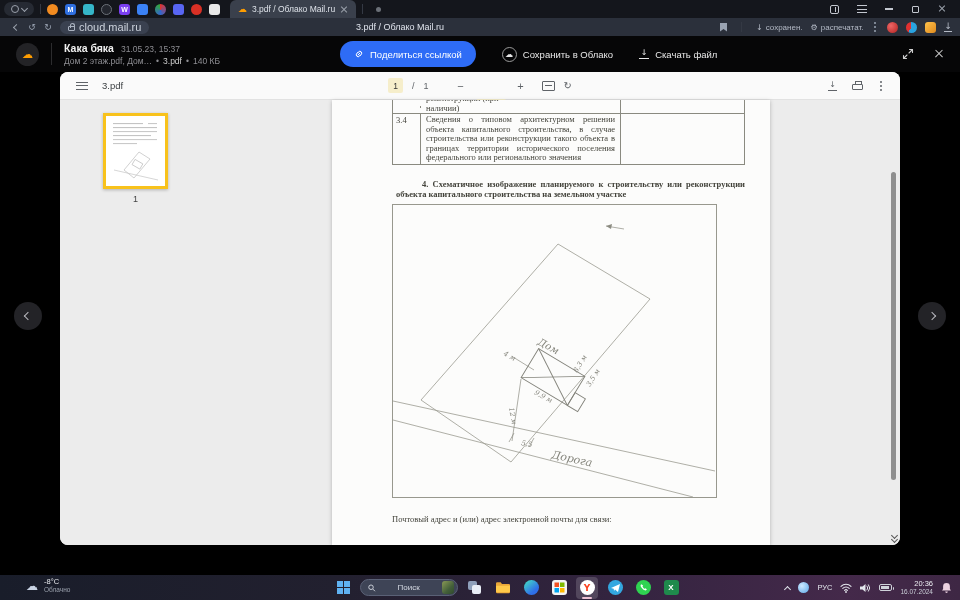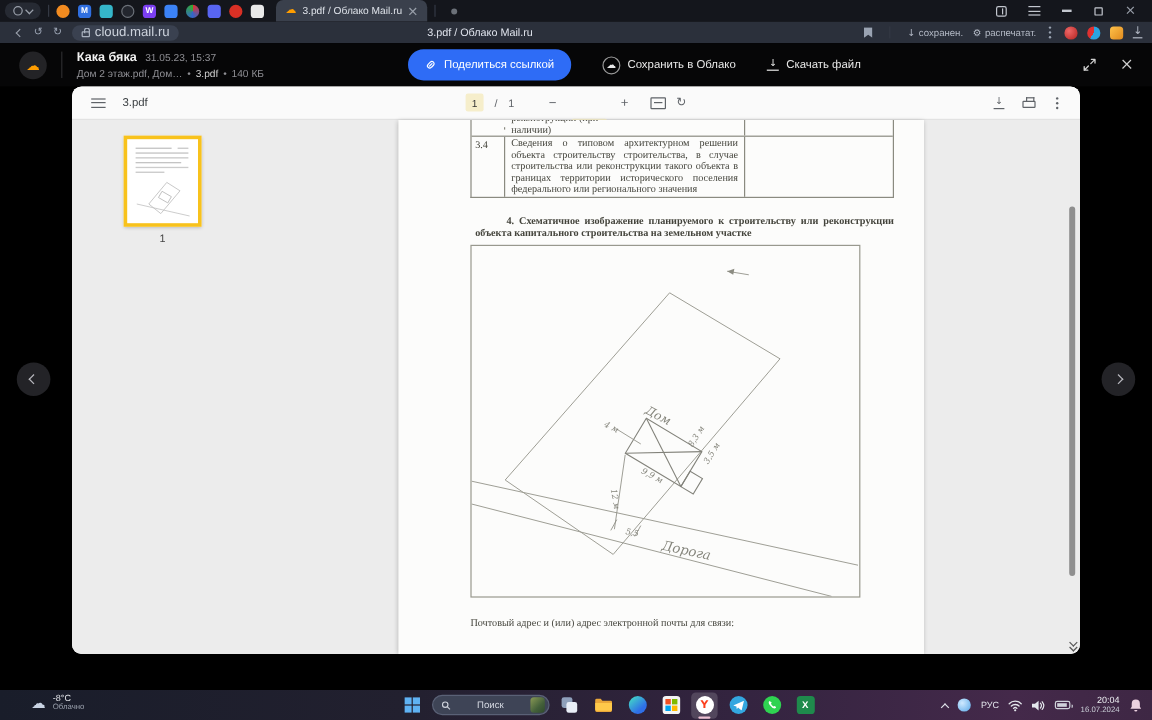--- a/index.html
+++ b/index.html
@@ -324,21 +324,21 @@
             <div class="ctxt">
                 <div class="clip-up">
               <div>реконструкции (при</div>
               <div>наличии)</div>
             </div>
               </div>
             <div class="cval"></div>
           </div>
           <div class="trow">
             <div class="cnum">3.4</div>
-            <div class="ctxt">Сведения о типовом архитектурном решении объекта строительству строительства, в случае строительства или реконструкции такого объекта в границах территории исторического поселения федерального или регионального значения</div>
+            <div class="ctxt">Сведения о типовом архитектурном решении объекта капитального строительства, в случае строительства или реконструкции такого объекта в границах территории исторического поселения федерального или регионального значения</div>
             <div class="cval"></div>
           </div>
         </div>
 
         <div class="p4">4. Схематичное изображение планируемого к строительству или реконструкции объекта капитального строительства на земельном участке</div>
 
         <div class="drawing">
           <svg width="323" height="292" viewBox="0 0 323 292" style="font-family:'DejaVu Serif',serif;font-style:italic;">
 
             <polygon points="165,39 257,94 118,257 28,195" fill="none" stroke="#9a9a90" stroke-width="0.8"></polygon>
@@ -474,21 +474,21 @@
       <svg width="12" height="10" viewBox="0 0 12 10">
         <path d="M1 3.4 a7 7 0 0 1 10 0 M2.8 5.4 a4.5 4.5 0 0 1 6.4 0 M4.6 7.3 a2 2 0 0 1 2.8 0" stroke="#e3e6ec" stroke-width="1.1" fill="none" stroke-linecap="round"></path>
         <circle cx="6" cy="9" r="0.9" fill="#e3e6ec"></circle>
       </svg>
       <svg width="11" height="10" viewBox="0 0 11 10">
         <polygon points="0,3.5 2.5,3.5 5.5,1 5.5,9 2.5,6.5 0,6.5" fill="#e3e6ec"></polygon>
         <path d="M7 3 a3 3 0 0 1 0 4 M8.5 1.8 a5 5 0 0 1 0 6.4" stroke="#e3e6ec" stroke-width="1" fill="none" stroke-linecap="round"></path>
       </svg>
       <span class="battery"></span>
       <div class="clockblk">
-        <div class="cl-time">20:04</div>
+        <div class="cl-time">20:36</div>
         <div class="cl-date">16.07.2024</div>
       </div>
       <svg width="11" height="12" viewBox="0 0 11 12">
         <path d="M5.5 1 a3.4 3.4 0 0 1 3.4 3.4 v2.6 l1.1 1.6 h-9 l1.1 -1.6 v-2.6 a3.4 3.4 0 0 1 3.4 -3.4 z" fill="#ecd1e0"></path>
         <path d="M4.2 9.6 a1.3 1.3 0 0 0 2.6 0 z" fill="#ecd1e0"></path>
       </svg>
     </div>
   </div>
 </div>
 

